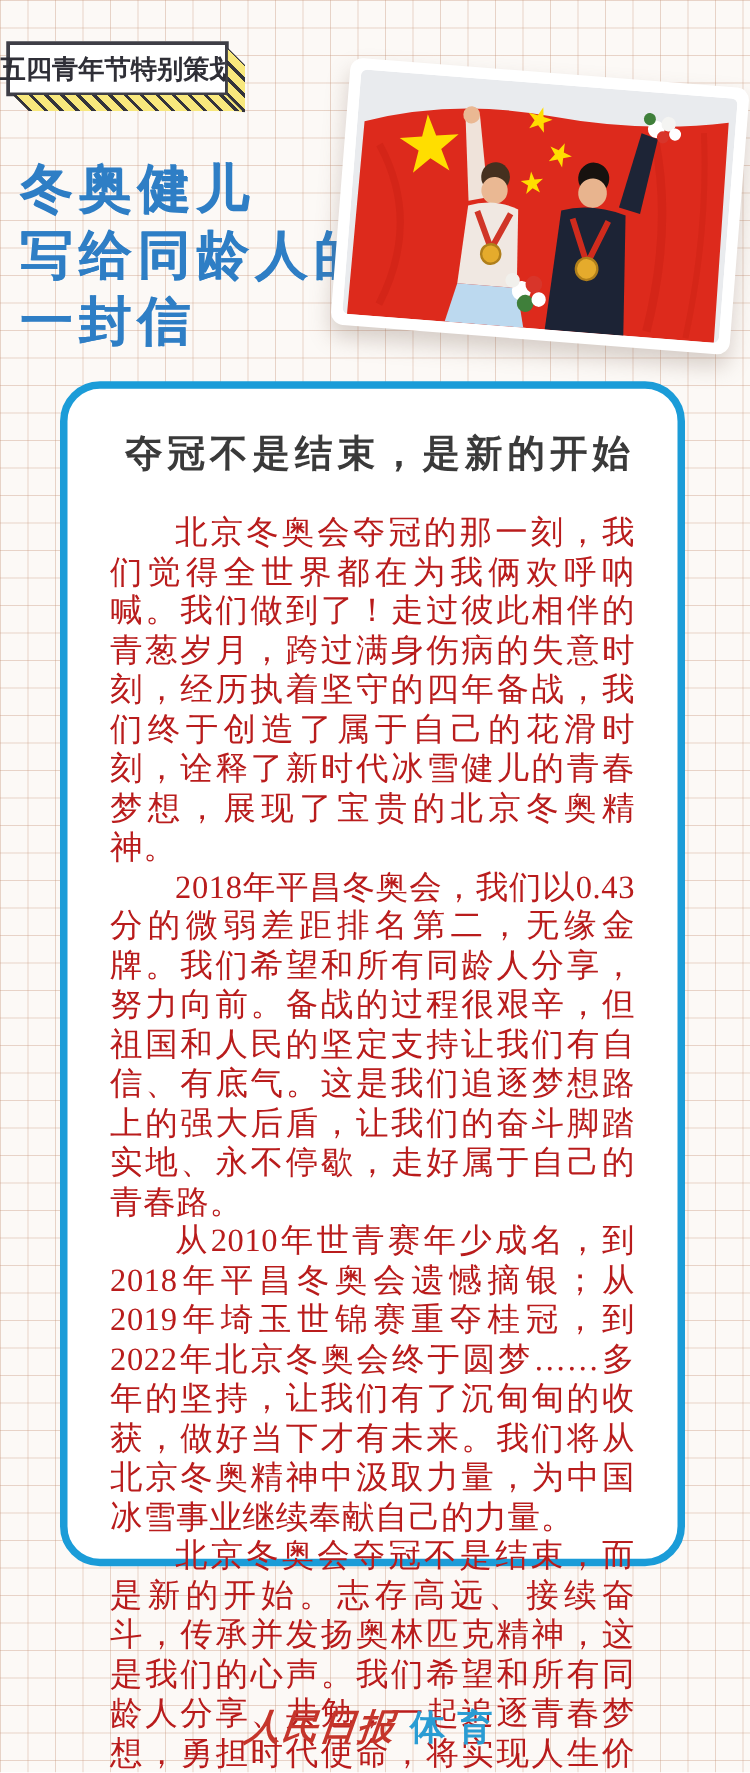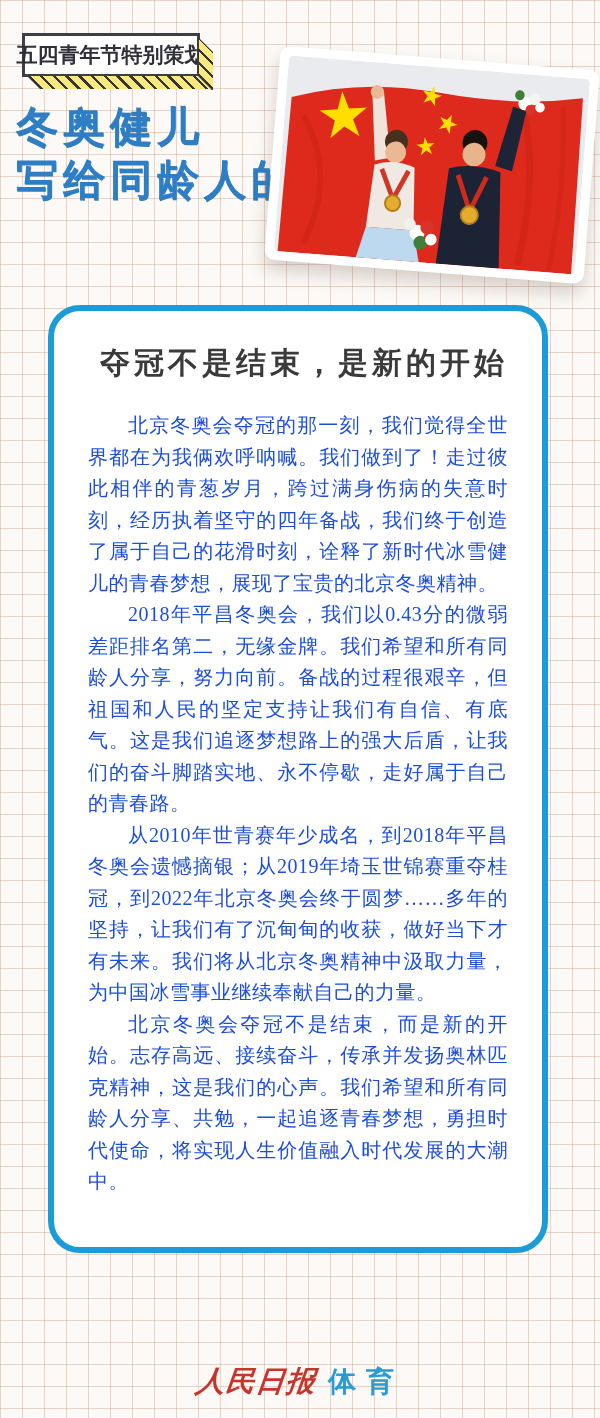--- a/index.html
+++ b/index.html
@@ -9,41 +9,41 @@
     background-color:#fcf9f6;
     background-image:
       linear-gradient(to right, rgba(198,148,122,0.38) 1px, transparent 1px),
       linear-gradient(to bottom, rgba(198,148,122,0.38) 1px, transparent 1px);
     background-size:22px 22px;
     font-family:"Liberation Sans", sans-serif;
   }
 
   
   .badge {
-    position:absolute; left:22px; top:33px; width:178px; height:44px;
+    position:absolute; left:5px; top:33px; width:178px; height:44px;
     background:#ffffff; border:3px solid #3e3e46; z-index:4;
     display:flex; align-items:center; justify-content:center;text-align:center;
   }
   .badge-label {
     font-family:"Liberation Serif", serif; font-weight:bold;
     font-size:21px; color:#2f2f37; letter-spacing:0px; white-space:nowrap;
   }
   .badge-face-right {
     position:absolute; left:calc(100% + 2px); top:2px; width:14px; height:calc(100% + 14px);
     background:repeating-linear-gradient(45deg,#33333b 0 2.5px,#f8e87d 2.5px 9px);
     clip-path:polygon(0 0, 100% 14px, 100% 100%, 0 calc(100% - 2px));
   }
   .badge-face-bottom {
     position:absolute; top:calc(100% + 2px); left:2px; width:calc(100% + 12px); height:13px;
     background:repeating-linear-gradient(45deg,#33333b 0 2.5px,#f8e87d 2.5px 9px);
     clip-path:polygon(0 0, calc(100% - 13px) 0, 100% 100%, 13px 100%);
   }
 
   
-  .main-title { position:absolute; left:16px; top:100px; z-index:2; }
+  .main-title { position:absolute; left:16px; top:124px; z-index:2; }
   .main-title .line {
     display:block; font-weight:bold; font-size:42px; line-height:53px;
     color:#2e7ec5; letter-spacing:5px; white-space:nowrap;
     text-shadow:0.5px 0.5px 0 #2e7ec5;
   }
 
   
   .photo {
     position:absolute; left:272px; top:58px; width:320px; height:214px;
     background:#ffffff; border-radius:10px; padding:9px;
@@ -58,21 +58,21 @@
     background:#ffffff; border:6px solid #1b9cd8; border-radius:32px;
     padding:32px 34px 0 34px; z-index:2;
   }
   .letter-title {
     font-family:"Liberation Serif", serif; font-weight:bold;
     font-size:30px; color:#3a3a3a; letter-spacing:4px;
     padding-left:12px; margin-bottom:26px; white-space:nowrap;
   }
   .letter-body p {
     font-family:"Liberation Serif", serif;
-    font-size:20px; line-height:31.5px; color:#1d4ed8;
+    font-size:26px; line-height:31.5px; color:#b91c1c;
     text-align:justify; text-indent:2em; letter-spacing:0.5px;
   }
 
   
   .footer {
     position:absolute; left:0; top:1362px; width:600px; text-align:center; z-index:2;
     white-space:nowrap;
   }
   .brand {
     display:inline-block; font-family:"Liberation Serif", serif;
@@ -92,20 +92,21 @@
 
   <div class="badge">
     <span class="badge-label">五四青年节特别策划</span>
     <span class="badge-face-right"></span>
     <span class="badge-face-bottom"></span>
   </div>
 
   <div class="main-title">
     <span class="line">冬奥健儿</span>
     <span class="line">写给同龄人的</span>
+    <span class="line">一封信</span>
   </div>
 
   <div class="photo">
     <svg viewBox="0 0 316 200" preserveAspectRatio="none">
 
       <rect x="0" y="0" width="316" height="200" fill="#e9ebee"></rect>
 
       <path d="M6 42 Q80 18 160 26 Q240 34 310 20 L312 200 L4 200 Z" fill="#dd2a1c"></path>
       <path d="M20 60 Q60 120 30 190" stroke="#c21e12" stroke-width="6" fill="none" opacity="0.35"></path>
       <path d="M250 40 Q270 110 255 195" stroke="#c21e12" stroke-width="7" fill="none" opacity="0.35"></path>

